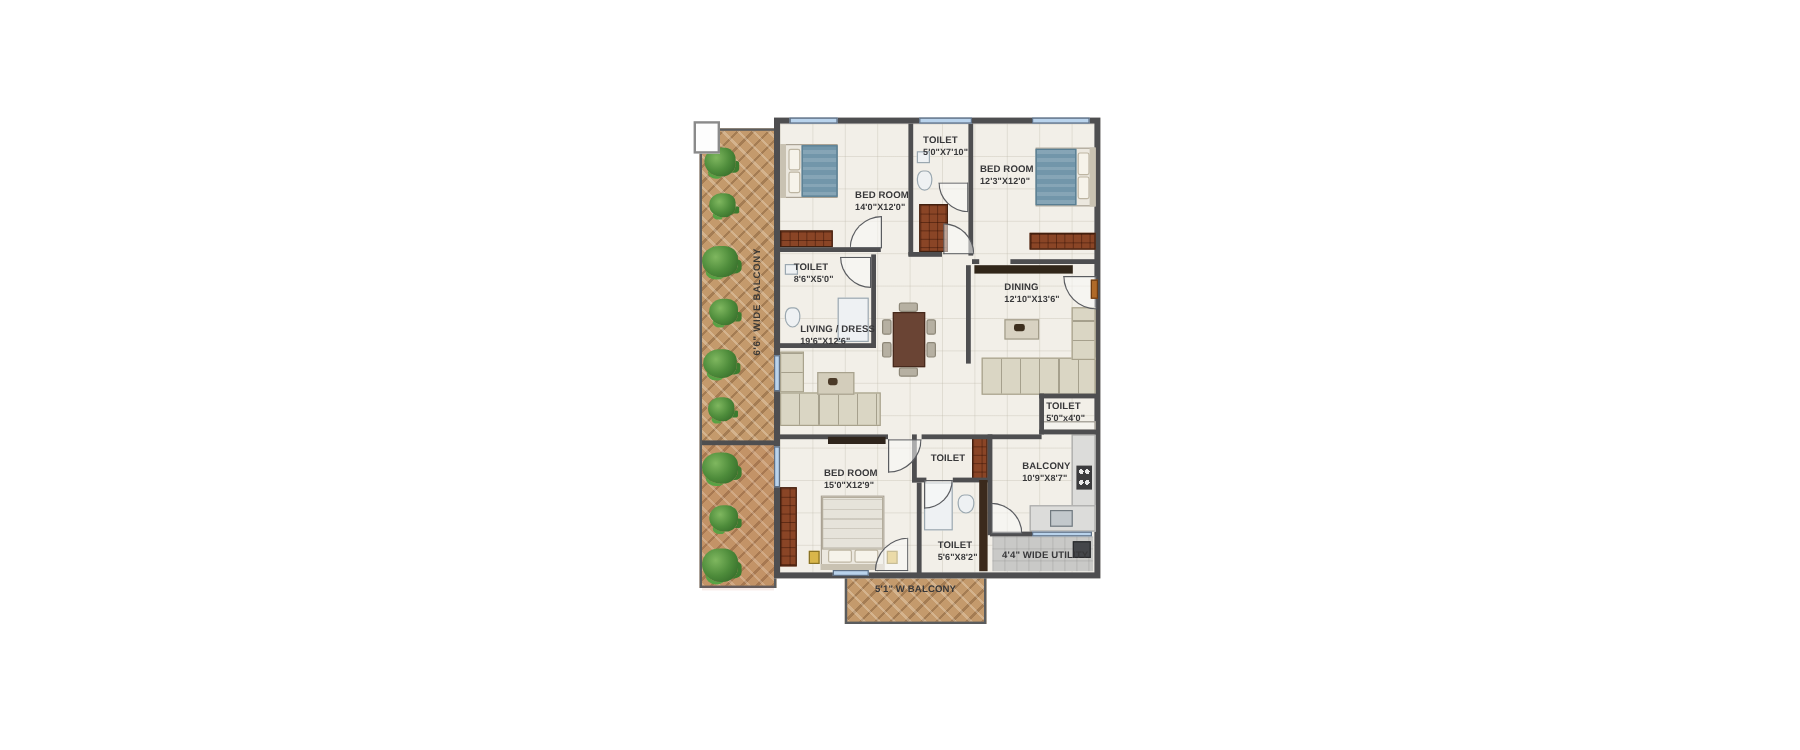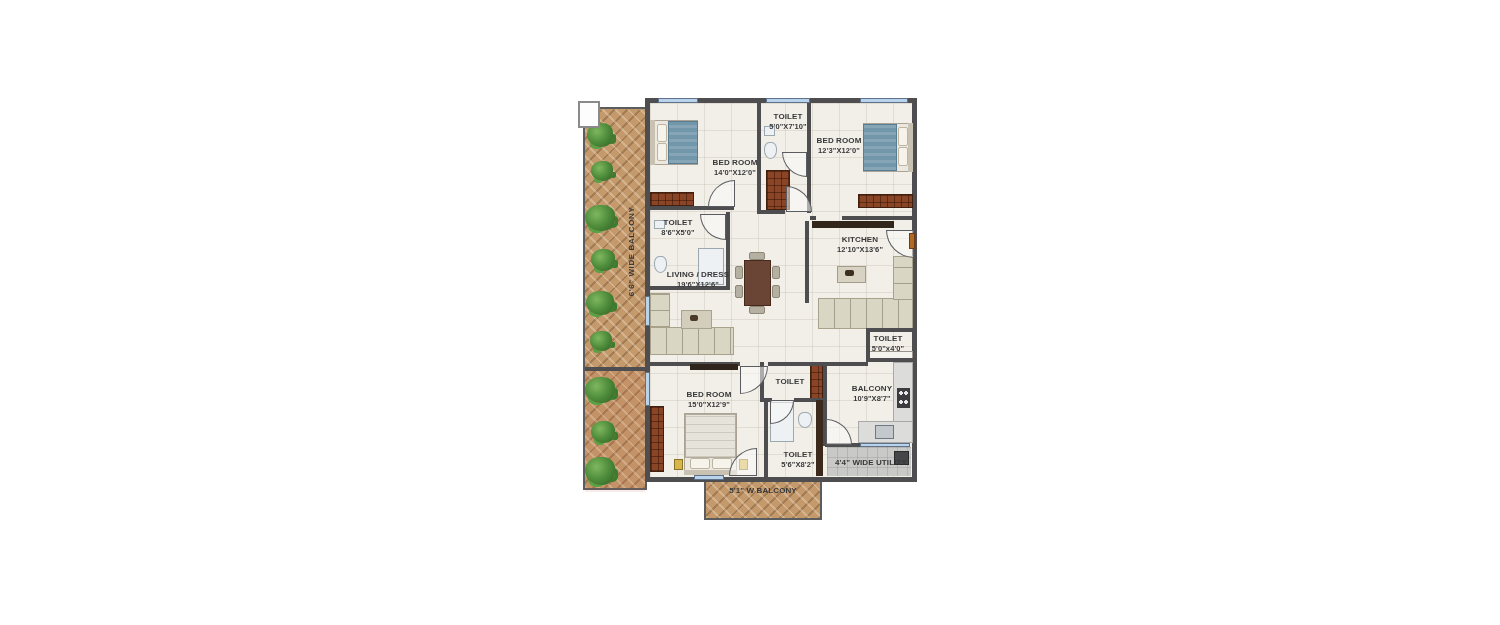--- a/index.html
+++ b/index.html
@@ -25,21 +25,21 @@
   .sofa{position:absolute;background-color:#dad6c4;border:1px solid #a8a28c;box-sizing:border-box;z-index:2;}
   .sofa.h{background-image:repeating-linear-gradient(90deg,transparent 0 15px,rgba(130,124,104,.6) 15px 16px);}
   .sofa.v{background-image:repeating-linear-gradient(0deg,transparent 0 15px,rgba(130,124,104,.6) 15px 16px);}
   .bedframe{position:absolute;background:#ece8df;border:1px solid #aaa294;box-sizing:border-box;z-index:2;}
   .blanket{position:absolute;background:#7296aa;border:1px solid #597e92;box-sizing:border-box;z-index:2;
     background-image:repeating-linear-gradient(0deg,rgba(255,255,255,.14) 0 3px,transparent 3px 7px);}
   .pillow{position:absolute;background:#f6f3ea;border:1px solid #bdb5a2;border-radius:2px;z-index:2;}
   .fixture{position:absolute;background:#eef1f3;border:1px solid #9ba8b0;box-sizing:border-box;z-index:2;}
   .counter{position:absolute;background:#dcdcda;border:1px solid #a9a9a7;box-sizing:border-box;z-index:2;}
   .lbl{position:absolute;z-index:6;font-weight:bold;font-size:8px;line-height:1.25;color:#38383a;
-       text-align:center;white-space:nowrap;transform:translateX(-50%);letter-spacing:.1px;}
+       white-space:nowrap;transform:translateX(-50%);letter-spacing:.1px;}
   .lbl .dims{font-size:7.5px;}
   .vlabel{position:absolute;z-index:6;font-weight:bold;font-size:8px;color:#3d3a36;letter-spacing:.6px;
        text-align:center;transform:rotate(-90deg);white-space:nowrap;}
   .plant{position:absolute;z-index:2;border-radius:55% 45% 50% 60%;
     background:radial-gradient(circle at 38% 35%,#7fb75f 0%,#4e8c3b 50%,#2d6124 100%);
     box-shadow:10px 4px 0 -7px #3c7c2f,-4px 9px 0 -7px #58a244,4px -5px 0 -8px #67ab4e;}
   .decor{position:absolute;z-index:2;}
 </style>
 </head>
 <body>
@@ -186,21 +186,21 @@
   </div>
   <div class="lbl" style="left:678px;top:218px;">
     <div>TOILET</div>
     <div class="dims">8'6"X5'0"</div>
   </div>
   <div class="lbl" style="left:698px;top:270px;">
     <div>LIVING / DRESS</div>
     <div class="dims">19'6"X12'6"</div>
   </div>
   <div class="lbl" style="left:860px;top:235px;">
-    <div>KITCHEN</div>
+    <div>DINING</div>
     <div class="dims">12'10"X13'6"</div>
   </div>
   <div class="lbl" style="left:888px;top:334px;">
     <div>TOILET</div>
     <div class="dims">5'0"x4'0"</div>
   </div>
   <div class="lbl" style="left:790px;top:377px;">
     <div>TOILET</div>
   </div>
   <div class="lbl" style="left:872px;top:384px;">

